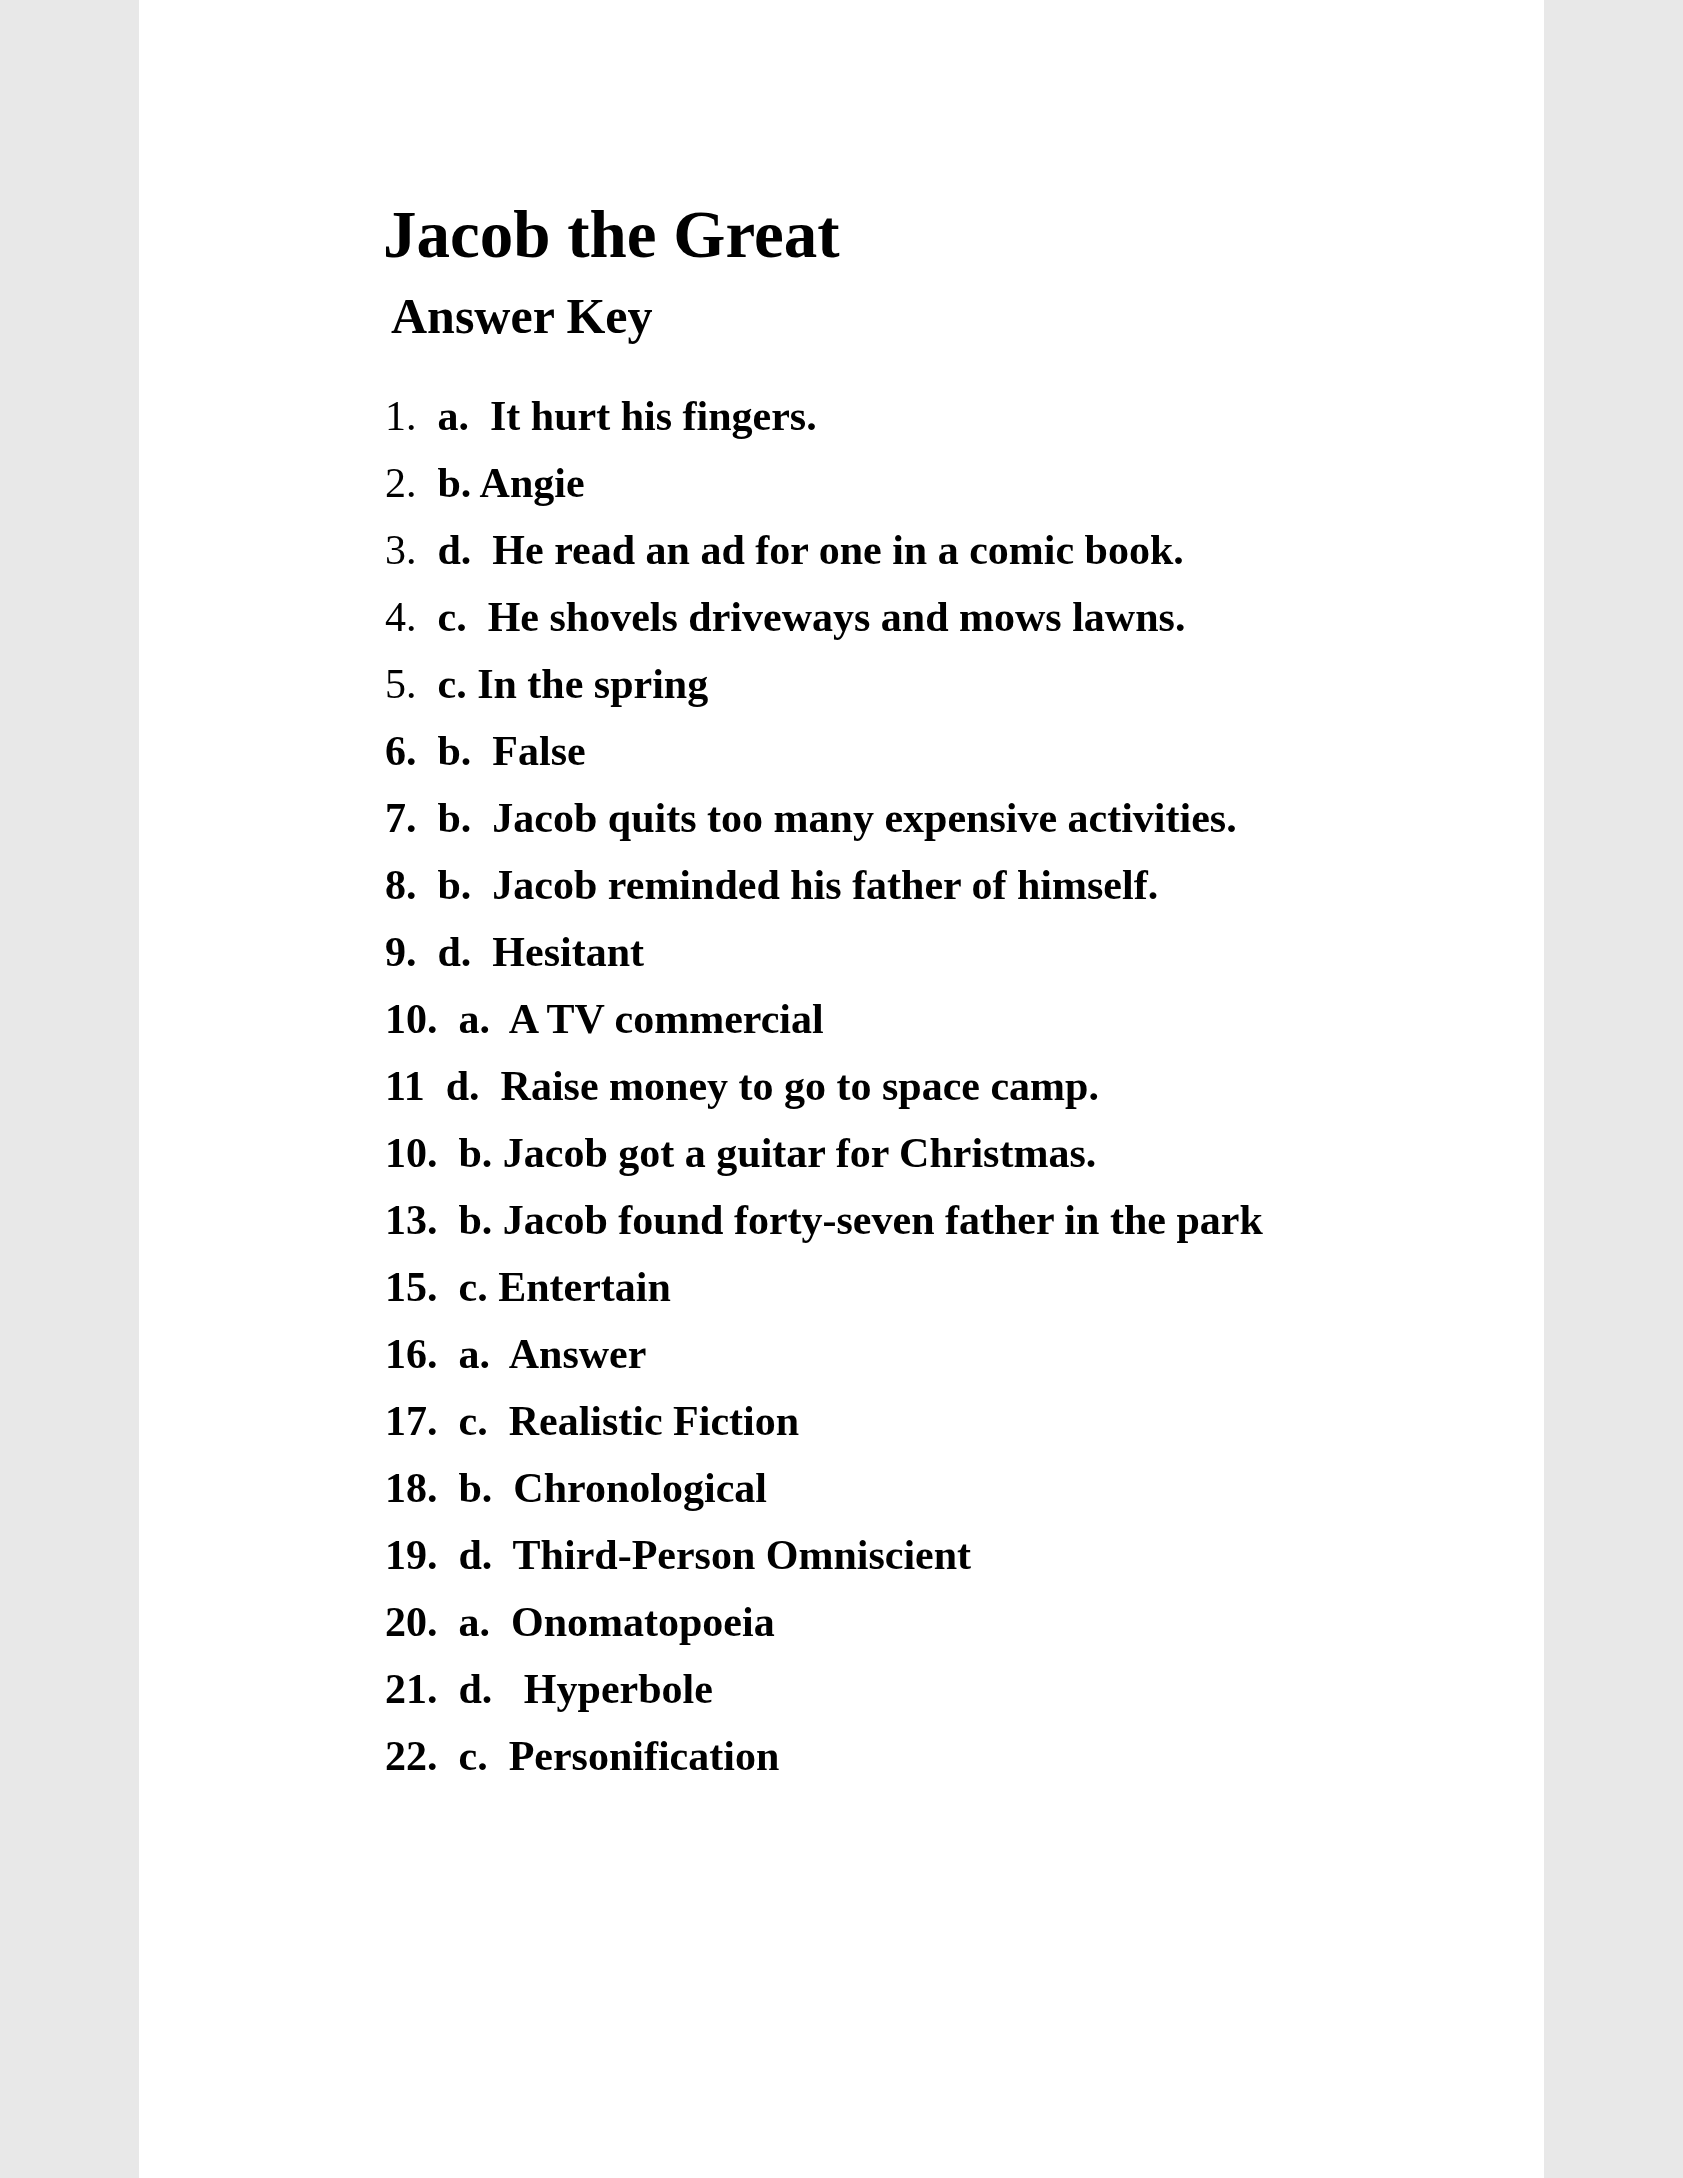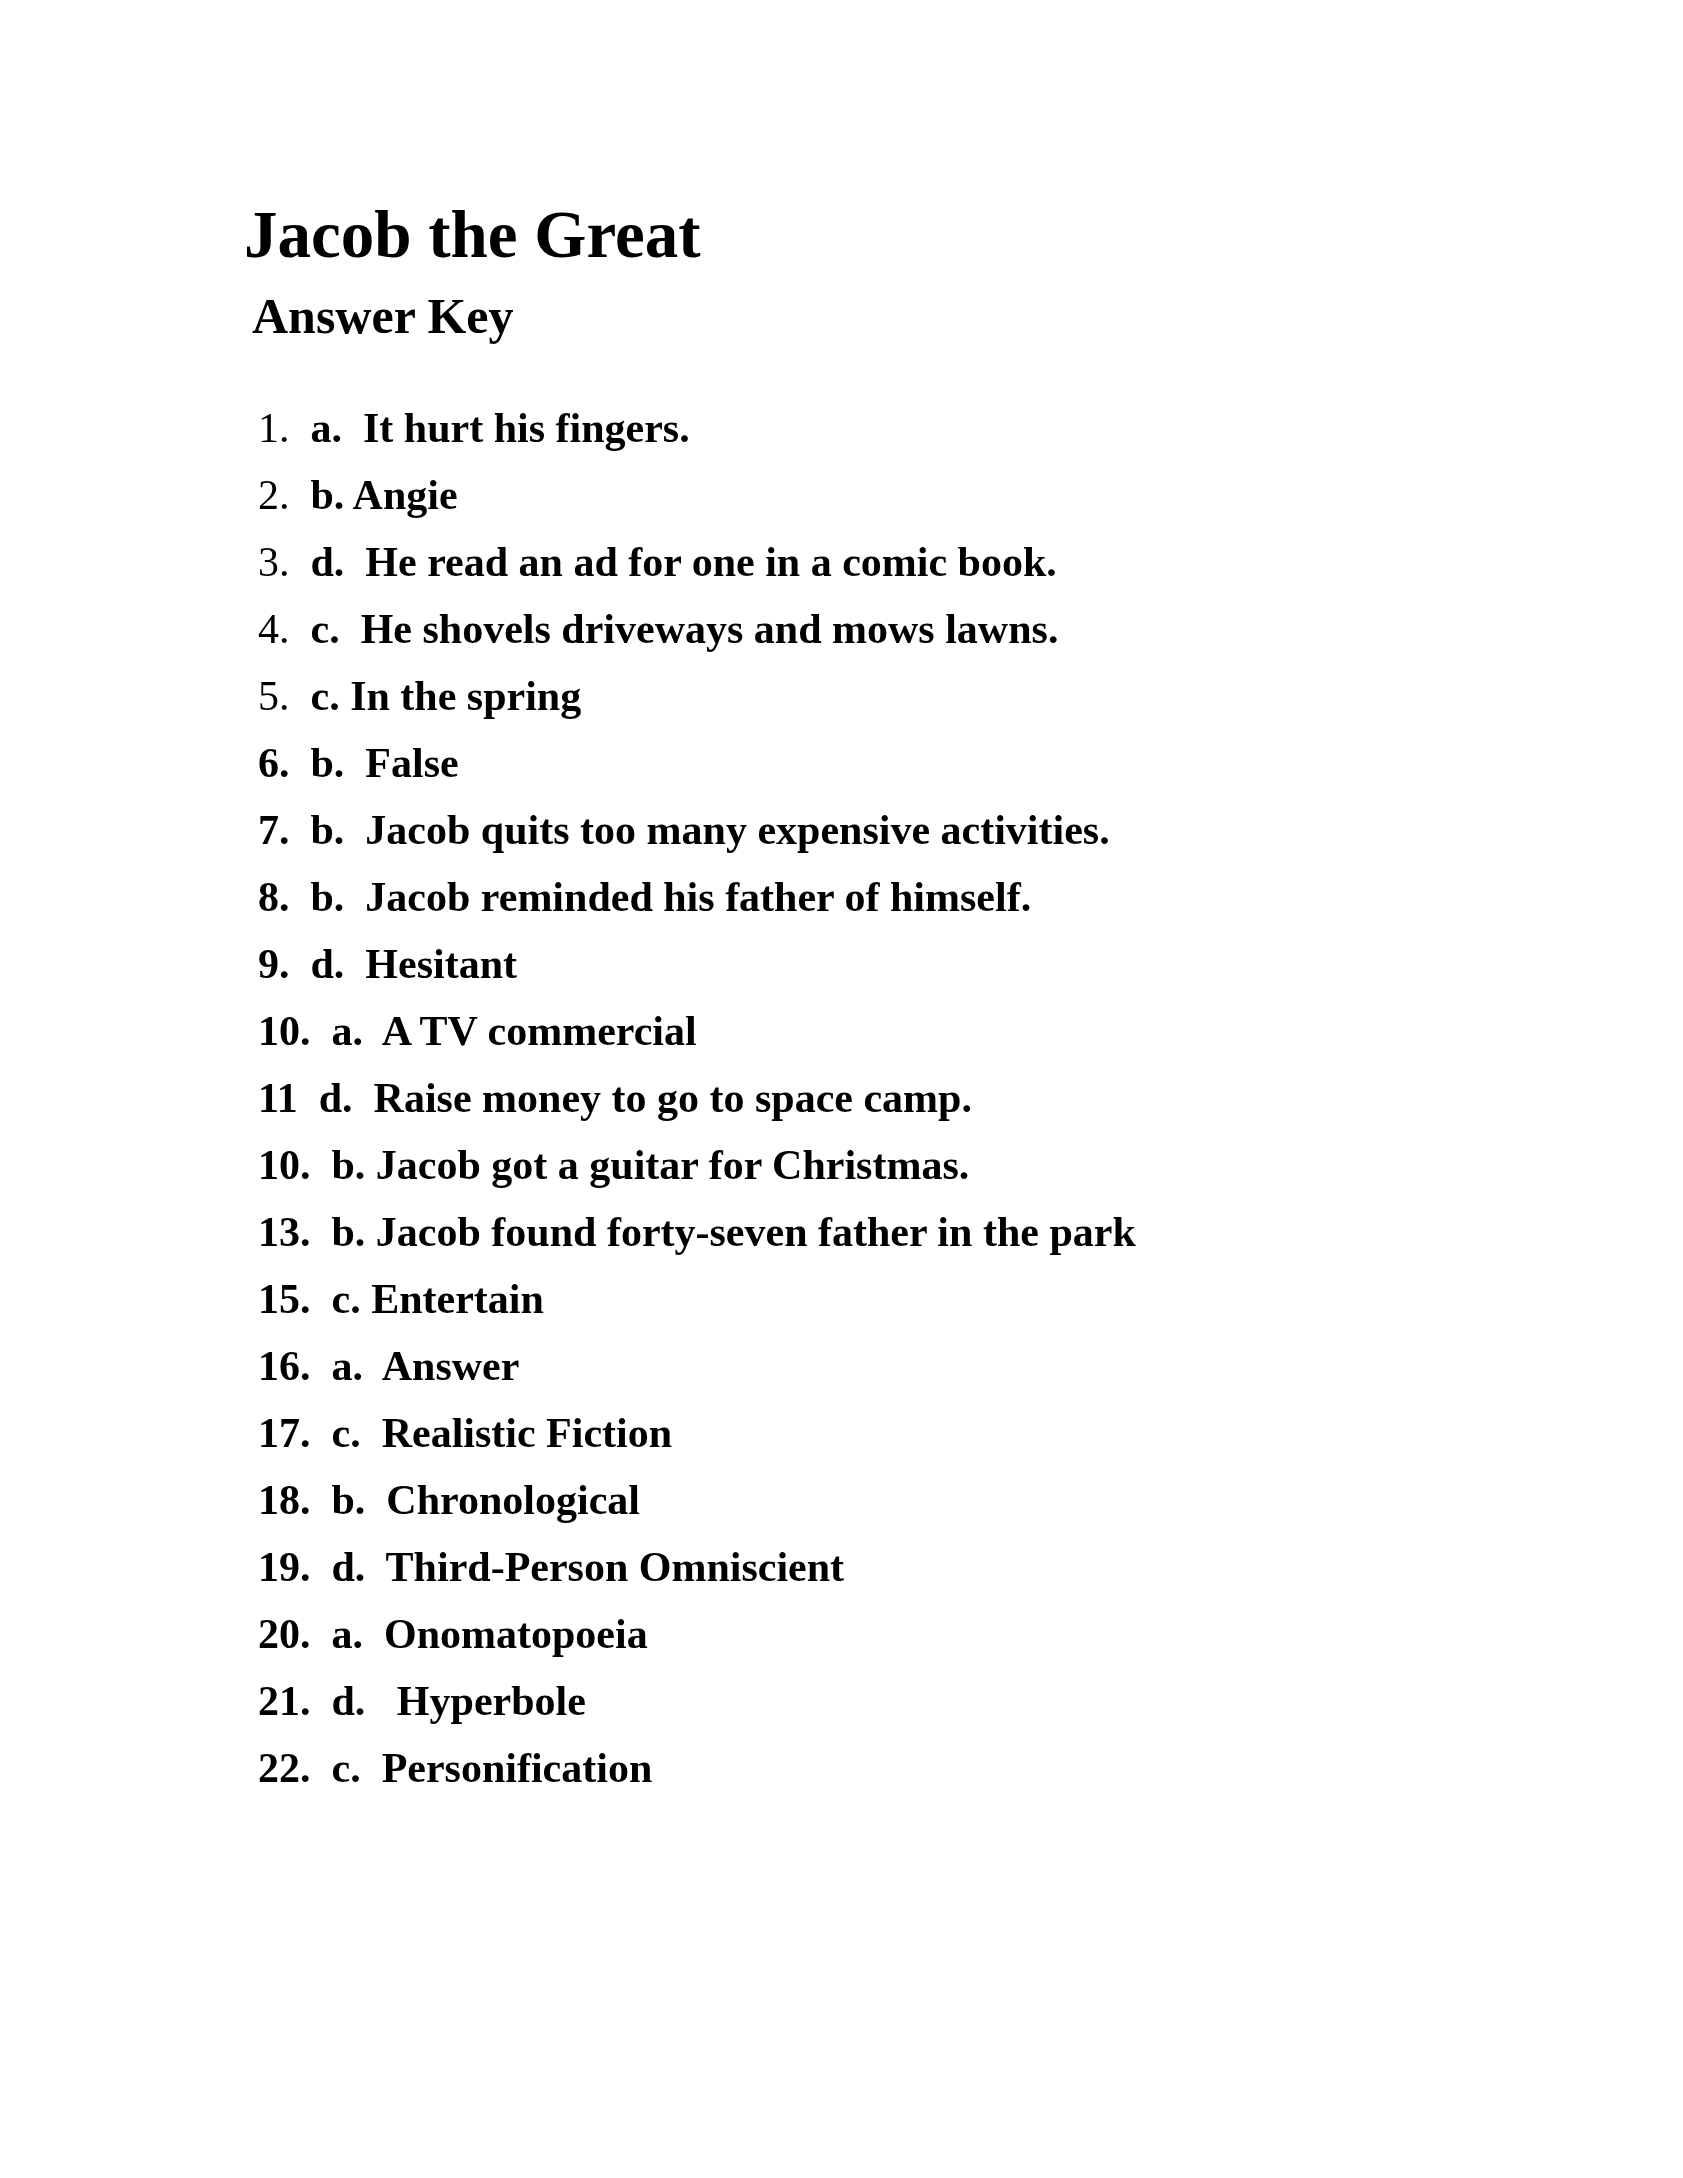--- a/index.html
+++ b/index.html
@@ -2,21 +2,21 @@
 <html><head>
 <meta charset="utf-8">
 <style>
   html, body {
     margin: 0;
     padding: 0;
     background: #e8e8e8;
   }
   .page {
     position: relative;
-    width: 1683px;
+    width: 1405px;
     height: 2178px;
     margin: 0 auto;
     background: #ffffff;
     font-family: "Liberation Serif", "DejaVu Serif", serif;
     color: #000000;
     overflow: hidden;
   }
   .doc-title {
     position: absolute;
     left: 244px;
@@ -34,21 +34,21 @@
     margin: 8px;
     font-size: 50px;
     font-weight: 700;
     line-height: 1;
     white-space: pre;
   }
   .answer-list {
     position: absolute;
     left: 246px;
     top: 395px;
-    margin: 12px;
+    margin: 0;
     padding: 0;
     list-style: none;
   }
   .answer-row {
     font-size: 42px;
     line-height: 42px;
     height: 42px;
     margin-bottom: 25px;
     font-weight: 700;
     white-space: pre;

